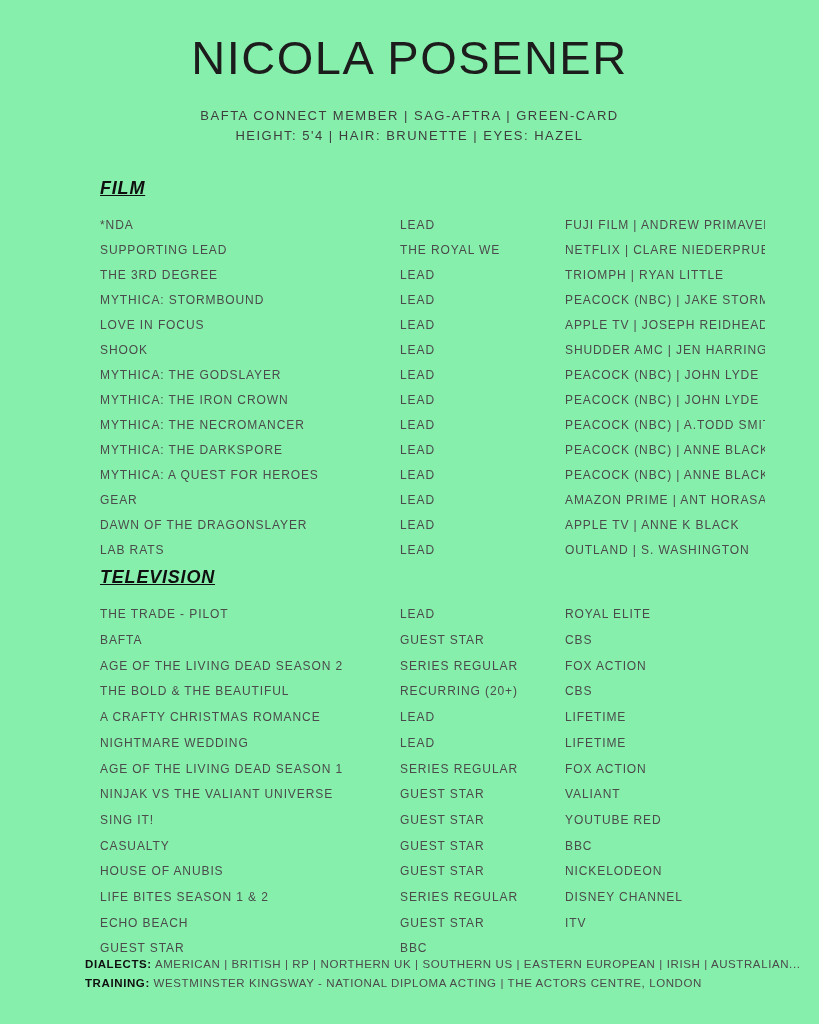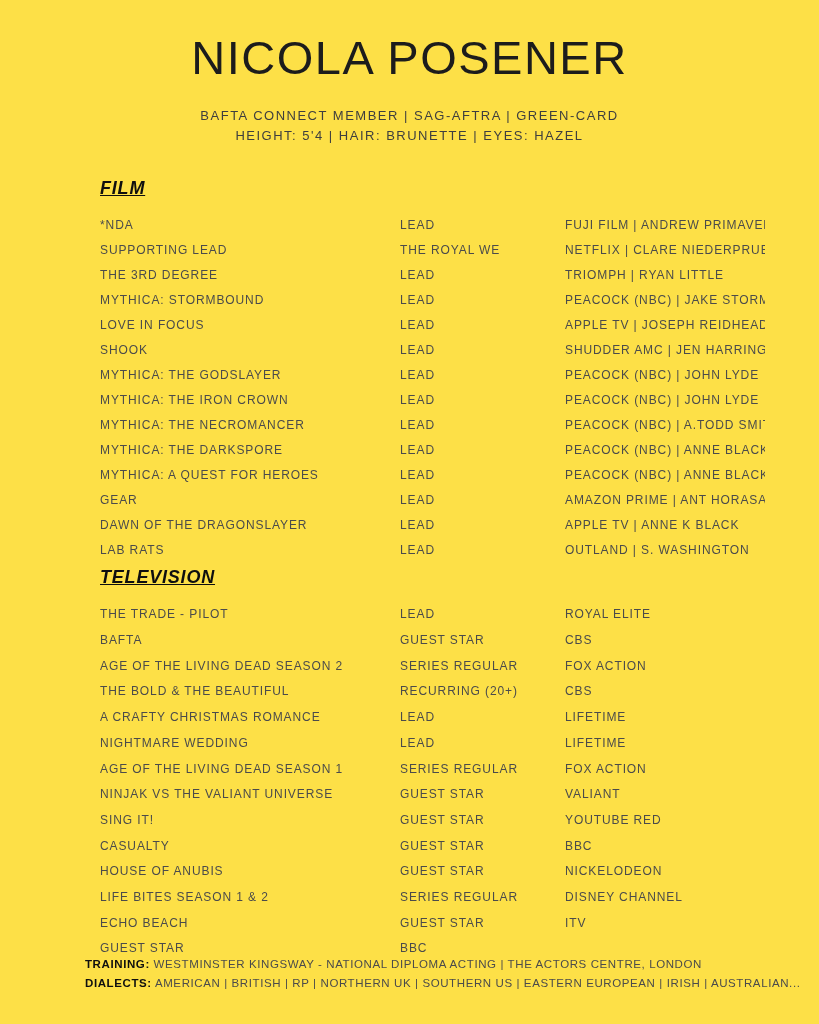--- a/index.html
+++ b/index.html
@@ -1,20 +1,20 @@
 <!DOCTYPE html>
 <html><head>
 <meta charset="utf-8">
 <style>
   html, body { margin: 0; padding: 0; background: #ffffff; }
   .page {
     position: relative;
     width: 819px;
     height: 1024px;
-    background: #fde047;
+    background: #86efac;
     font-family: "Liberation Sans", sans-serif;
     overflow: hidden;
     box-sizing: border-box;
   }
   .name-title {
     margin: 0;
     padding-top: 33px;
     text-align: center;
     font-size: 47px;
     font-weight: 400;
@@ -262,17 +262,17 @@
 
   <div class="row">
     <span class="cell">GUEST STAR</span>
     <span class="cell">BBC</span>
   </div>
 </div>
   </section>
 </main>
 
   <div class="footer">
+    <p class="footer-line"><span class="footer-label">DIALECTS:</span> <span>AMERICAN | BRITISH | RP | NORTHERN UK | SOUTHERN US | EASTERN EUROPEAN | IRISH | AUSTRALIAN...</span></p>
     <p class="footer-line"><span class="footer-label">TRAINING:</span> <span>WESTMINSTER KINGSWAY - NATIONAL DIPLOMA ACTING | THE ACTORS CENTRE, LONDON</span></p>
-    <p class="footer-line"><span class="footer-label">DIALECTS:</span> <span>AMERICAN | BRITISH | RP | NORTHERN UK | SOUTHERN US | EASTERN EUROPEAN | IRISH | AUSTRALIAN...</span></p>
   </div>
 
 </div>
 
 </body></html>

